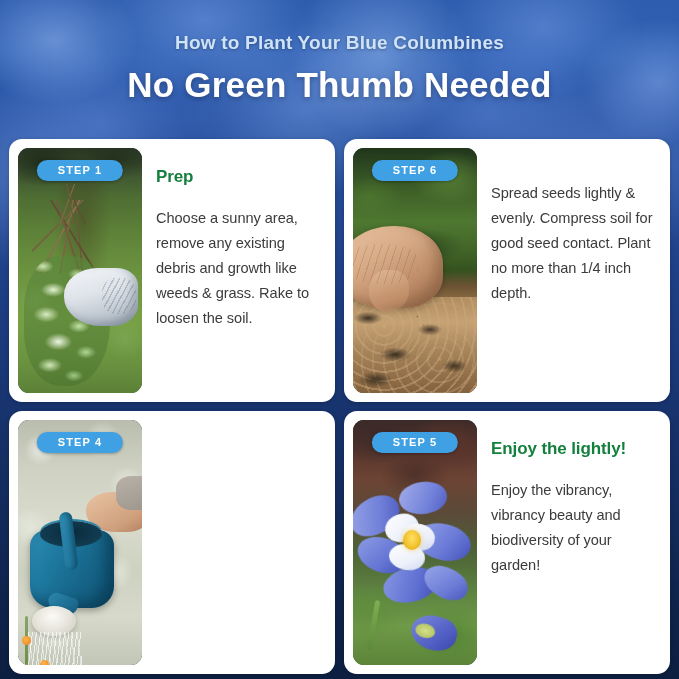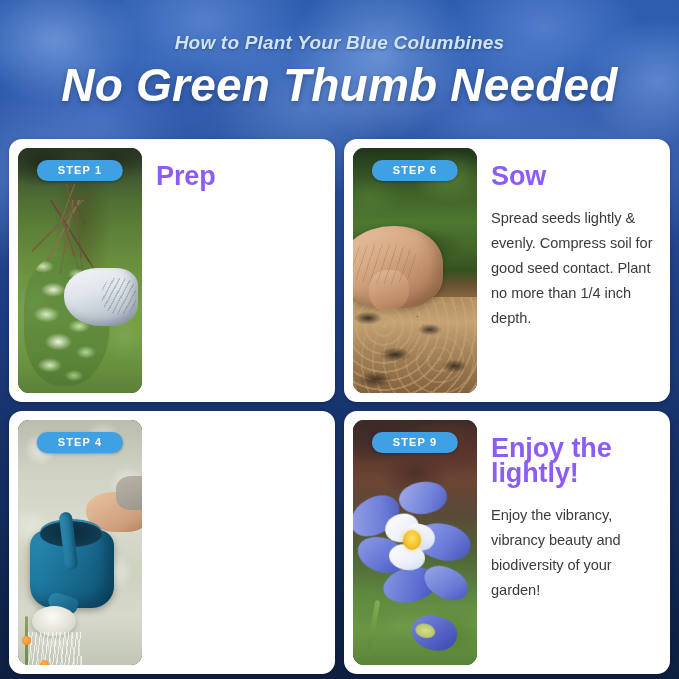--- a/index.html
+++ b/index.html
@@ -48,32 +48,31 @@
         #0d1f41 100%);
   }
 
   
   .header {
     position: absolute;
     top: 0; left: 0; right: 0;
     height: 138px;
     text-align: center;
     padding-top: 30px;
-    font-style: italic;
   }
   .subtitle {
     font-size: 19px;
     font-weight: 700;
     color: #cfe3f7;
     letter-spacing: .2px;
     line-height: 26px;
     text-shadow: 0 1px 3px rgba(0,0,0,.30);
   }
   .title {
-    font-size: 46px;
+    font-size: 35px;
     font-weight: 700;
     color: #ffffff;
     letter-spacing: .2px;
     line-height: 46px;
     margin-top: 6px;
     text-shadow: 0 2px 5px rgba(0,0,0,.28);
   }
 
   
   .grid {
@@ -127,23 +126,23 @@
     box-shadow: 0 1px 3px rgba(0,0,0,.3);
   }
 
   
   .body {
     flex: 1;
     padding: 16px 8px 0 0;
     min-width: 0;
   }
   .card-title {
-    font-size: 27px;
+    font-size: 17px;
     font-weight: 700;
-    color: #8b5cf6;
+    color: #15803d;
     line-height: 25px;
     letter-spacing: -.1px;
   }
   .card-text {
     margin-top: 17px;
     font-size: 14.6px;
     line-height: 25px;
     color: #3b3b3b;
     letter-spacing: -.05px;
   }
@@ -438,34 +437,34 @@
       <div class="photo">
         <div class="scene scene-weeds">
           <div class="twigs"></div>
           <div class="leaves"></div>
           <div class="glove"></div>
         </div>
         <div class="badge">STEP 1</div>
       </div>
       <div class="body">
         <div class="card-title">Prep</div>
+        <div class="card-text">Choose a sunny area, remove any existing debris and growth like weeds &amp; grass. Rake to loosen the soil.</div>
       </div>
     </div>
 
     <div class="card">
       <div class="photo">
         <div class="scene scene-seed">
           <div class="soil"></div>
           <div class="hand"></div>
           <div class="seeds"></div>
         </div>
         <div class="badge">STEP 6</div>
       </div>
       <div class="body">
-        <div class="card-title">Sow</div>
         <div class="card-text">Spread seeds lightly &amp; evenly. Compress soil for good seed contact. Plant no more than 1/4 inch depth.</div>
       </div>
     </div>
 
     <div class="card">
       <div class="photo">
         <div class="scene scene-can">
           <div class="arm"></div>
           <div class="can"></div>
           <div class="can-handle"></div>
@@ -489,21 +488,21 @@
           <div class="petal p2"></div>
           <div class="petal p5"></div>
           <div class="petal p6"></div>
           <div class="petal w1"></div>
           <div class="petal w2"></div>
           <div class="petal w3"></div>
           <div class="center"></div>
           <div class="stem"></div>
           <div class="bud"></div>
         </div>
-        <div class="badge">STEP 9</div>
+        <div class="badge">STEP 5</div>
       </div>
       <div class="body">
         <div class="card-title">Enjoy the lightly!</div>
         <div class="card-text">Enjoy the vibrancy, vibrancy beauty and biodiversity of your garden!</div>
       </div>
     </div>
 
   </div>
 </div>
 

